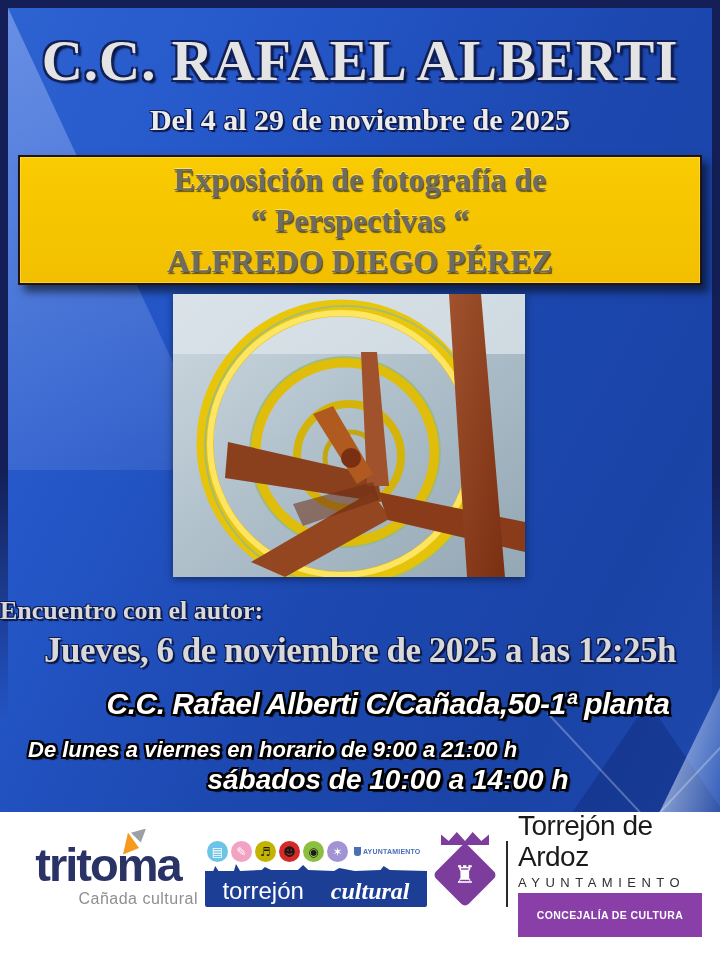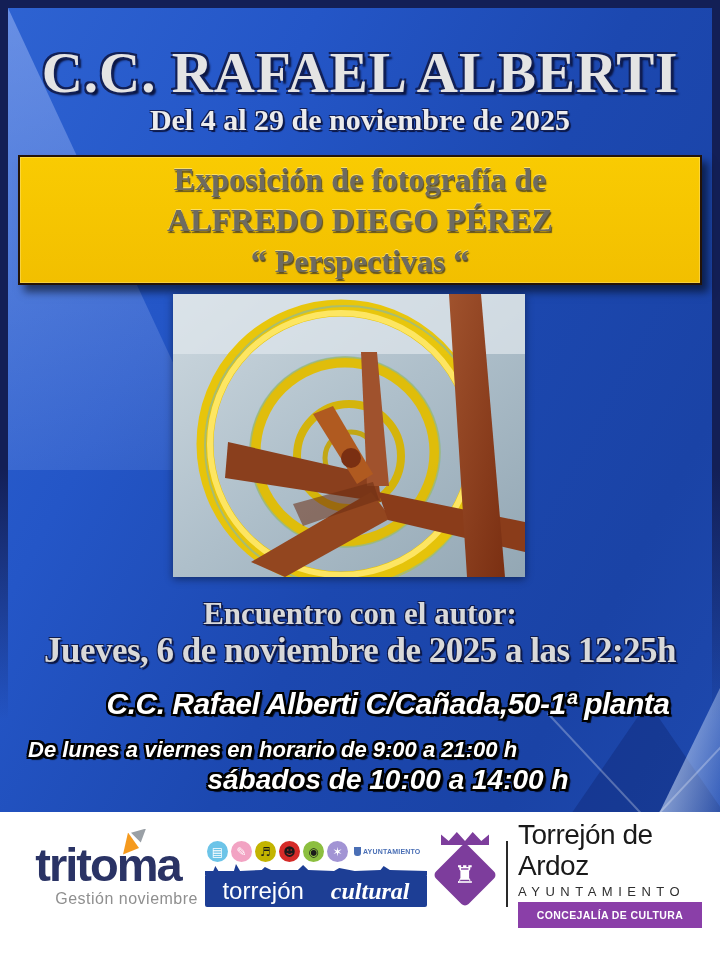--- a/index.html
+++ b/index.html
@@ -19,42 +19,42 @@
   .tri-dark-br{position:absolute;left:556px;top:702px;width:184px;height:134px;
     clip-path:polygon(50% 0,100% 100%,0 100%);background:rgba(5,15,70,.22);}
   .tri-light-br{position:absolute;left:648px;top:688px;width:72px;height:148px;
     clip-path:polygon(0 100%,100% 0,100% 100%);
     background:linear-gradient(105deg,rgba(225,238,255,.85),rgba(130,170,245,.15));}
   .diag-line1,.diag-line2{position:absolute;width:300px;height:2px;background:rgba(255,255,255,.28);}
   .diag-line1{left:500px;top:822px;transform:rotate(-47deg);transform-origin:center;}
   .diag-line2{left:500px;top:822px;transform:rotate(47deg);transform-origin:center;}
 
   
-  .title{position:absolute;left:0;top:40px;width:100%;text-align:center;
+  .title{position:absolute;left:0;top:28px;width:100%;text-align:center;
     font-size:57px;font-weight:bold;letter-spacing:1px;color:#e4e4e4;
     text-shadow:-2px -2px 0 #122056,2px -2px 0 #122056,-2px 2px 0 #122056,3px 3px 2px #0b1540;}
   .subtitle{position:absolute;left:0;top:103px;width:100%;text-align:center;
     font-size:30px;font-weight:bold;color:#ececec;
     text-shadow:-1px -1px 0 #122056,1px -1px 0 #122056,-1px 1px 0 #122056,2px 2px 1px #0b1540;}
 
   
   .banner{position:absolute;left:18px;right:18px;top:155px;height:126px;
     background:linear-gradient(#f9cb02,#f2bf00);
     border:2px solid #241307;box-shadow:6px 7px 8px rgba(0,0,0,.55), inset 0 0 0 1px rgba(255,235,150,.4);
     display:flex;flex-direction:column;justify-content:center;align-items:center;}
   .banner-line{font-size:32px;font-weight:bold;line-height:41px;color:#6e6b60;
     text-shadow:1px 2px 1px rgba(70,62,40,.85), 0 -1px 0 rgba(255,245,200,.5);}
 
   
   .photo{position:absolute;left:173px;top:294px;width:352px;height:283px;
     box-shadow:0 2px 8px rgba(0,0,0,.45);overflow:hidden;}
 
   
-  .meeting-1{position:absolute;left:0;top:596px;width:100%;text-align:center;
-    font-size:31px;font-weight:bold;color:#d9d9d9;
+  .meeting-1{position:absolute;left:0;top:596px;width:100%;
+    font-size:26px;font-weight:bold;color:#d9d9d9;
     text-shadow:-1px -1px 0 #101d4e,1px -1px 0 #101d4e,-1px 1px 0 #101d4e,2px 2px 1px #0b1540;}
   .meeting-2{position:absolute;left:0;top:631px;width:100%;text-align:center;
     font-size:35px;font-weight:bold;color:#d9d9d9;letter-spacing:-0.5px;
     text-shadow:-1px -1px 0 #101d4e,1px -1px 0 #101d4e,-1px 1px 0 #101d4e,2px 2px 1px #0b1540;}
 
   
   .outline-txt{font-family:"Liberation Sans",sans-serif;font-style:italic;font-weight:bold;color:#ffffff;
     text-shadow:-2px -2px 0 #000,2px -2px 0 #000,-2px 2px 0 #000,2px 2px 0 #000,0 2px 0 #000,2px 0 0 #000,0 -2px 0 #000,-2px 0 0 #000,3px 3px 1px rgba(0,0,0,.85);padding-left:28px;}
   .address{position:absolute;left:0;top:687px;width:100%;text-align:center;font-size:30px;letter-spacing:-0.5px;}
   .hours-1{position:absolute;left:0;top:737px;width:100%;font-size:22px;}
@@ -103,21 +103,21 @@
     clip-path:polygon(0 100%,0 20%,16% 70%,33% 0,50% 70%,66% 0,84% 70%,100% 20%,100% 100%);
     background:#7d3d9c;}
   .tda-diamond{position:absolute;left:8px;top:20px;width:46px;height:46px;transform:rotate(45deg);
     background:#7d3d9c;border-radius:5px;display:flex;align-items:center;justify-content:center;}
   .tda-rook{transform:rotate(-45deg);color:#ffffff;font-size:24px;font-family:"DejaVu Sans",sans-serif;line-height:1;}
   .tda-sep{width:2px;height:66px;background:#2a2a2a;margin:0 10px;flex-shrink:0;}
   .tda-text{display:flex;flex-direction:column;}
   .tda-city{font-size:28px;color:#1a1a1a;font-weight:500;letter-spacing:-0.5px;line-height:1.1;}
   .tda-ayto{font-size:13px;color:#2e2e2e;letter-spacing:5.5px;margin-top:2px;}
   .tda-dept{margin-top:3px;background:#8a3fa8;color:#ffffff;font-size:10.5px;font-weight:bold;
-    text-align:center;padding:7px 0;letter-spacing:.4px;}
+    text-align:center;padding:16px 0;letter-spacing:.4px;}
 </style>
 </head>
 <body>
 
 <div class="poster">
 
   <div class="blue-area">
     <div class="edge-top"></div>
     <div class="edge-left"></div>
     <div class="edge-right"></div>
@@ -125,22 +125,22 @@
     <div class="tri-dark-br"></div>
     <div class="tri-light-br"></div>
     <div class="diag-line1"></div>
     <div class="diag-line2"></div>
 
     <div class="title">C.C. RAFAEL ALBERTI</div>
     <div class="subtitle">Del 4 al 29 de noviembre de 2025</div>
 
     <div class="banner">
       <div class="banner-line">Exposición de fotografía de</div>
+      <div class="banner-line">“ Perspectivas “</div>
       <div class="banner-line">ALFREDO DIEGO PÉREZ</div>
-      <div class="banner-line">“ Perspectivas “</div>
     </div>
 
     <div class="photo">
       <svg width="352" height="283" viewBox="0 0 352 283" xmlns="http://www.w3.org/2000/svg">
         <defs>
           <linearGradient id="bgGrad" x1="0" y1="0" x2="1" y2="1">
             <stop offset="0" stop-color="#cdd8df"></stop>
             <stop offset="0.5" stop-color="#aebfca"></stop>
             <stop offset="1" stop-color="#93a7b4"></stop>
           </linearGradient>
@@ -178,21 +178,21 @@
   </div>
 
   <div class="footer">
 
     <div class="tritoma">
       <div class="tritoma-flame">
         <div class="flame-orange"></div>
         <div class="flame-gray"></div>
       </div>
       <div class="tritoma-word">tritoma</div>
-      <div class="tritoma-tag">Gestión noviembre</div>
+      <div class="tritoma-tag">Cañada cultural</div>
     </div>
 
     <div class="tc">
       <div class="tc-icons">
         <span class="tc-circle">▤</span>
         <span class="tc-circle">✎</span>
         <span class="tc-circle">♬</span>
         <span class="tc-circle">☻</span>
         <span class="tc-circle">◉</span>
         <span class="tc-circle">✶</span>

